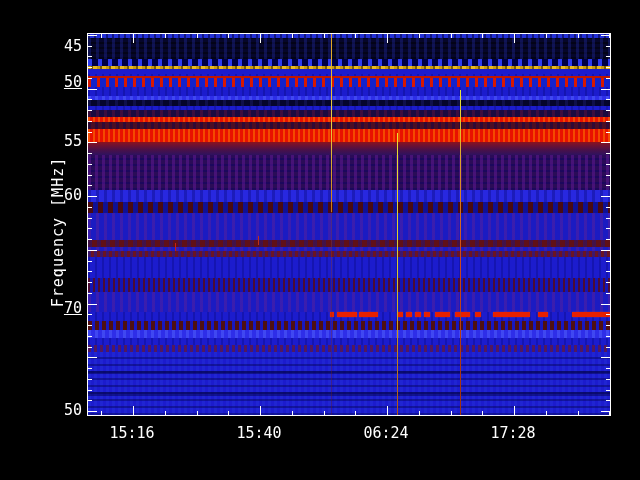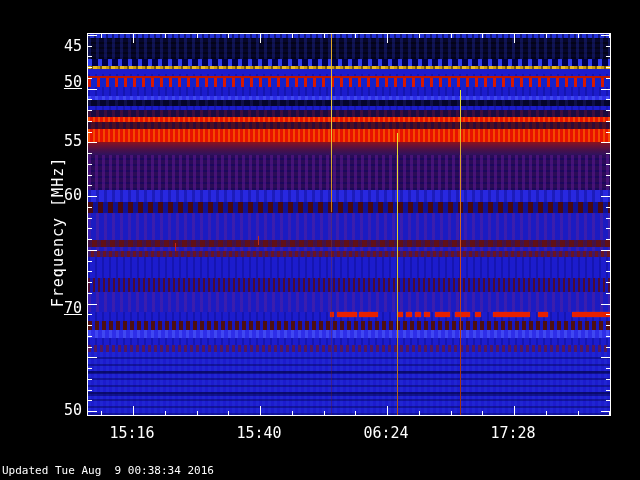--- a/index.html
+++ b/index.html
@@ -216,14 +216,13 @@
       <div class="yticklab" style="top: 74px; text-decoration: underline;">50</div>
       <div class="yticklab" style="top: 133px;">55</div>
       <div class="yticklab" style="top: 187px;">60</div>
       <div class="yticklab" style="top: 300px; text-decoration: underline;">70</div>
       <div class="yticklab" style="top: 402px;">50</div>
       <div class="xticklab" style="left: 97px;">15:16</div>
       <div class="xticklab" style="left: 224px;">15:40</div>
       <div class="xticklab" style="left: 351px;">06:24</div>
       <div class="xticklab" style="left: 478px;">17:28</div>
     </div>
-  <div class="updated">Updated Tue Aug  9 00:38:34 2016</div>
 </div>
 
 </body></html>

